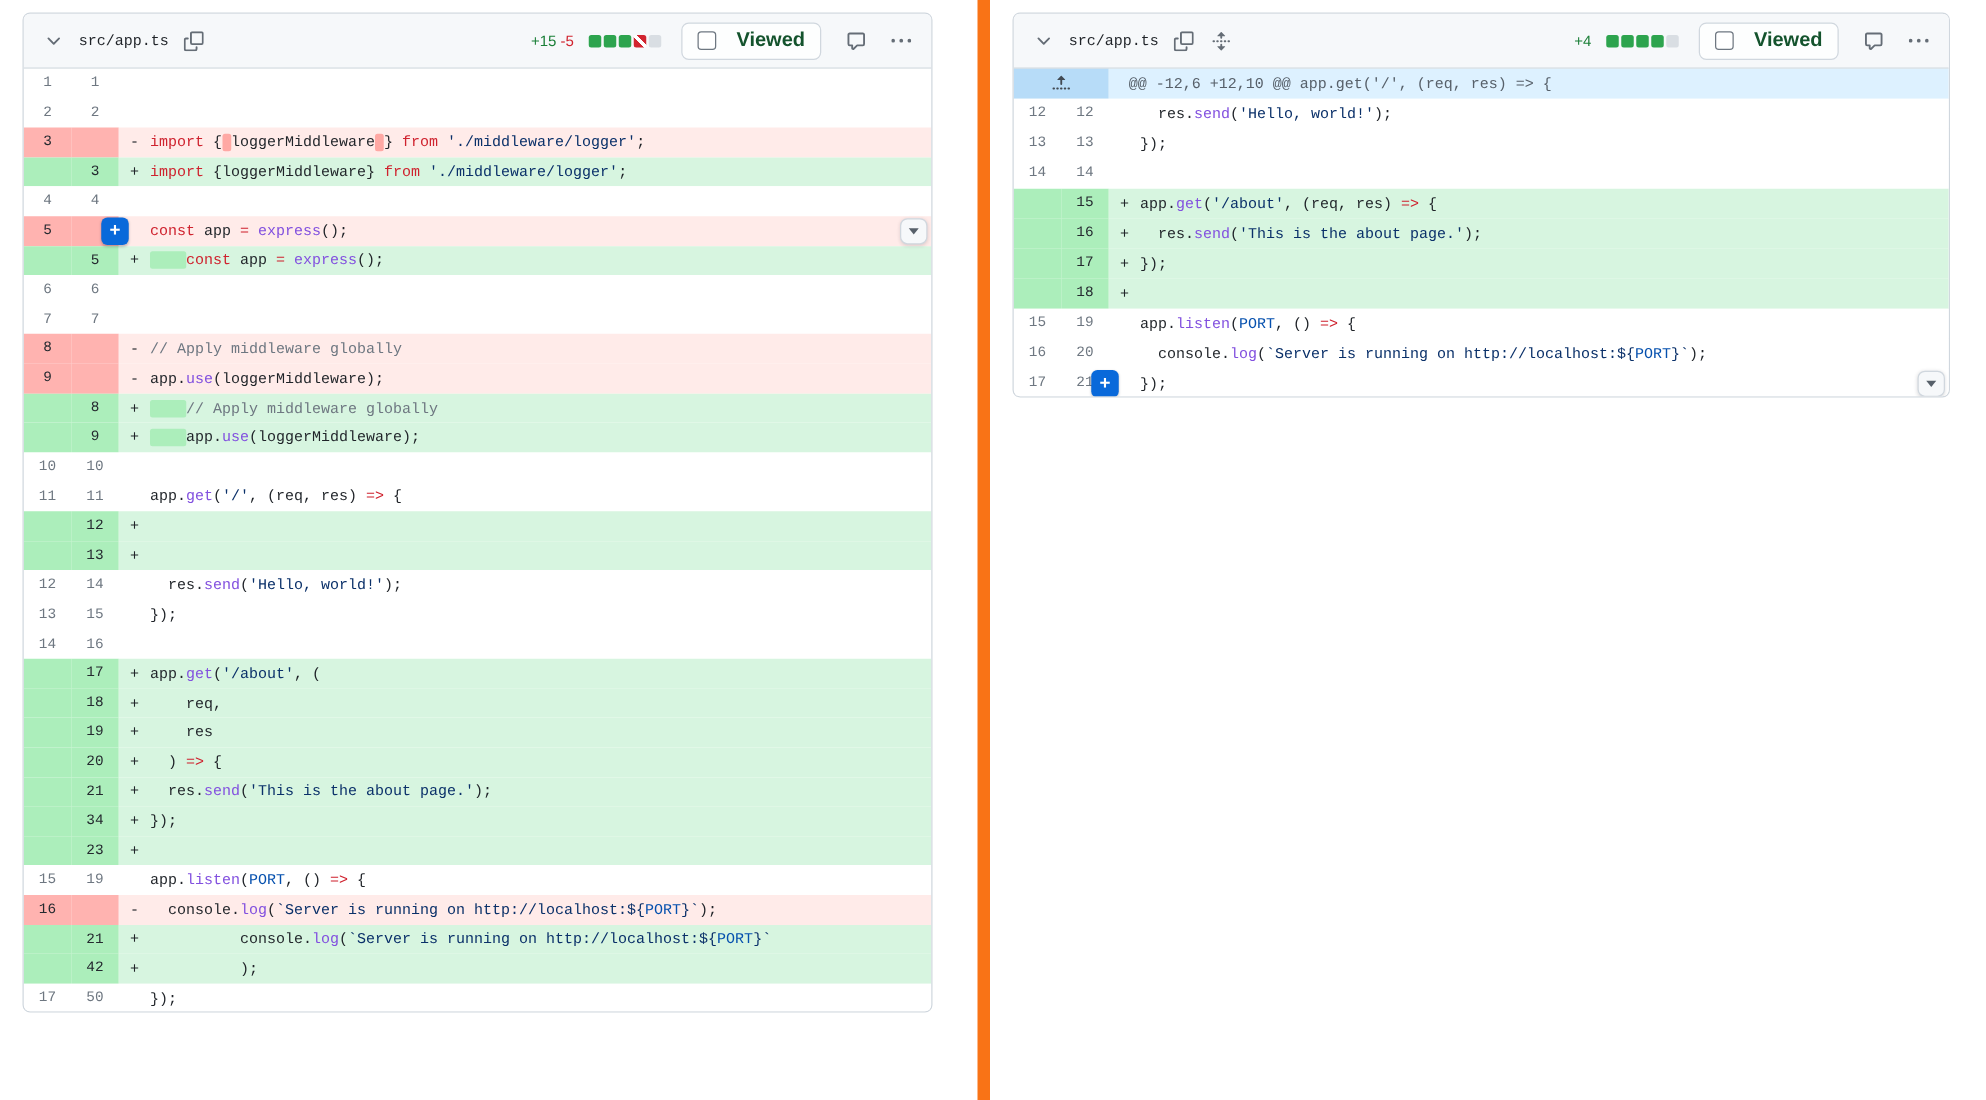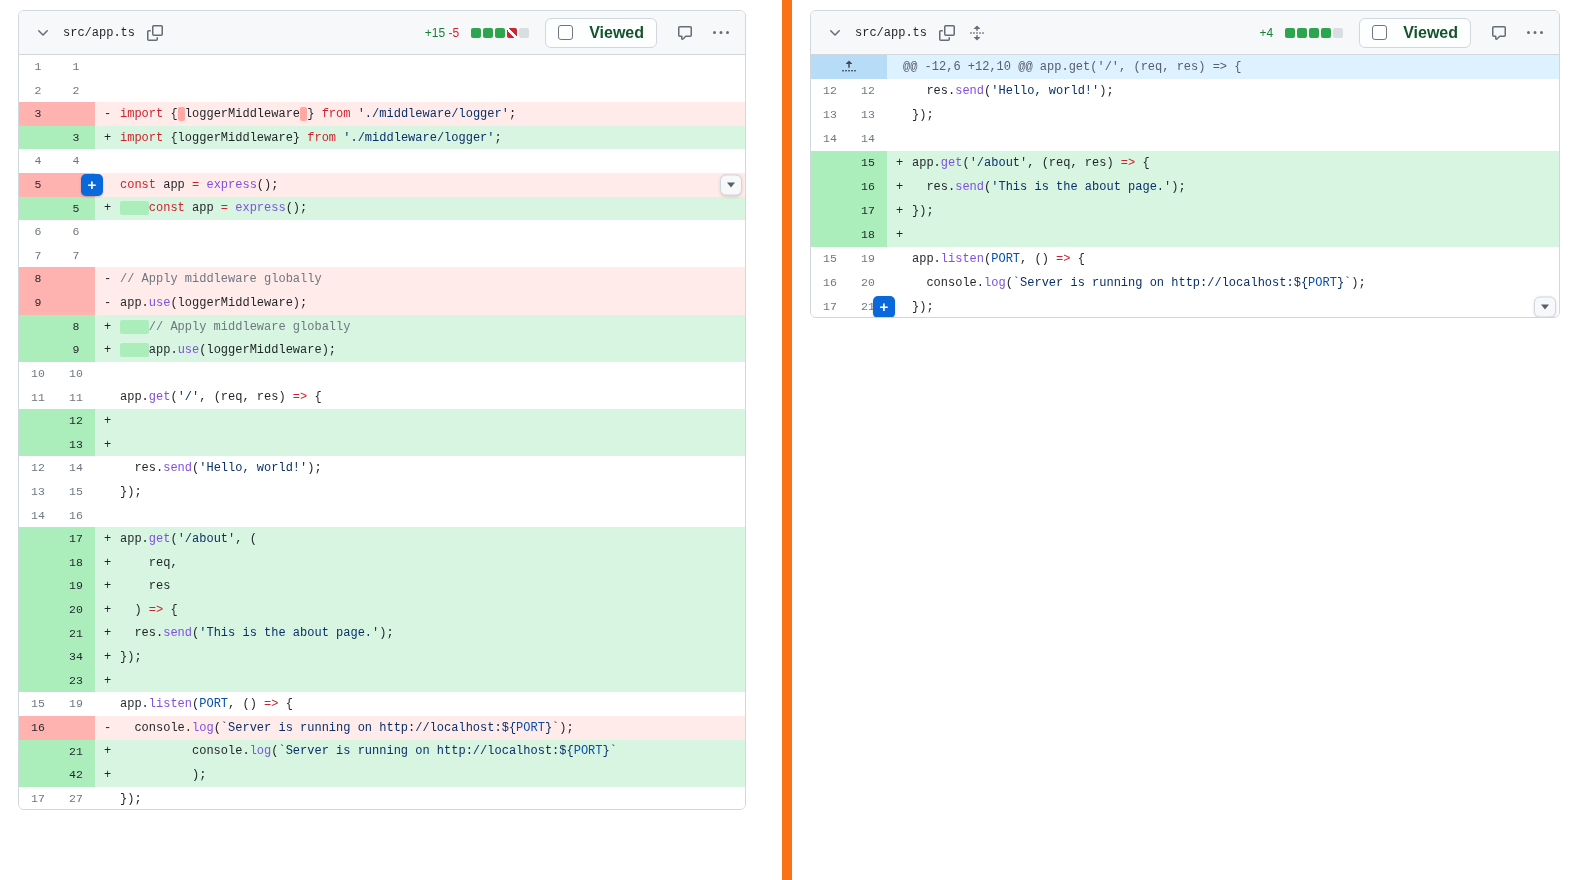--- a/index.html
+++ b/index.html
@@ -253,21 +253,21 @@
         <div class="n n2">21</div>
         <div class="codecell"><span class="sign">+</span><span class="code"><span style="color: rgb(31, 35, 40);">          console.</span><span style="color: rgb(130, 80, 223);">log</span><span style="color: rgb(31, 35, 40);">(</span><span style="color: rgb(10, 48, 105);">`Server is running on http://localhost:${</span><span style="color: rgb(5, 80, 174);">PORT</span><span style="color: rgb(10, 48, 105);">}`</span></span></div>
       </div>
       <div class="row add">
         <div class="n n1"></div>
         <div class="n n2">42</div>
         <div class="codecell"><span class="sign">+</span><span class="code"><span style="color: rgb(31, 35, 40);">          );</span></span></div>
       </div>
       <div class="row ctx">
         <div class="n n1">17</div>
-        <div class="n n2">27</div>
+        <div class="n n2">50</div>
         <div class="codecell"><span class="sign"></span><span class="code"><span style="color: rgb(31, 35, 40);">});</span></span></div>
       </div>
     </div>
 </section>
 
 <div class="divider" style="left: 782px; width: 10px; background: rgb(249, 115, 22);"></div>
 
 <section class="panel" style="left:810px;top:10px;width:750px;height:308px;">
   <header class="fheader">
     <button class="iconbtn">

